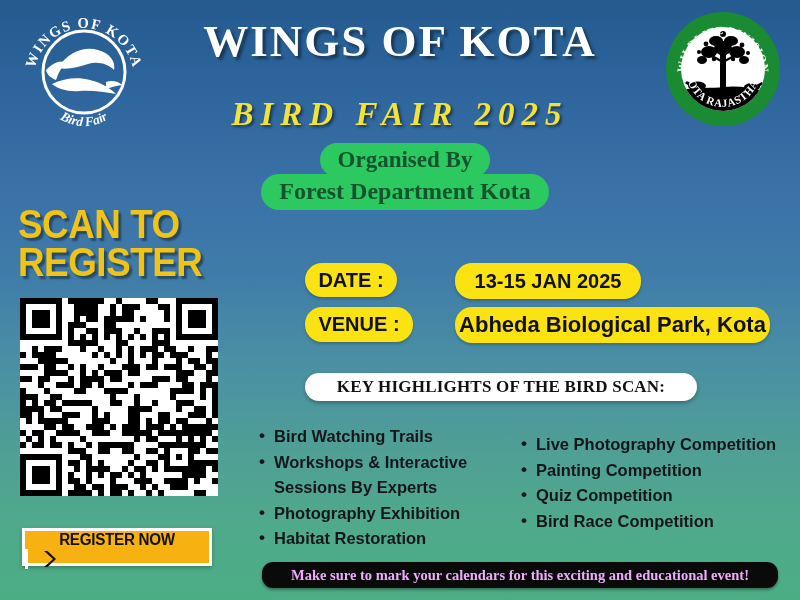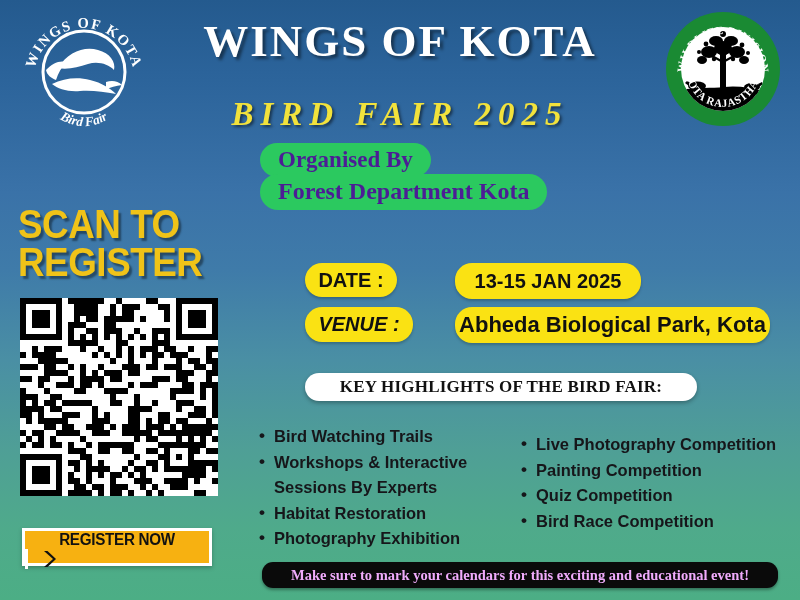--- a/index.html
+++ b/index.html
@@ -60,23 +60,24 @@
     letter-spacing: 7px;
     color: #f2e23c;
     text-shadow: 2px 2px 3px rgba(0,0,0,0.5);
     margin-top: 20px;
   }
   
   .organised {
     position: absolute;
     left: 260px; top: 143px;
     width: 290px;
-    font-family: "Liberation Serif", serif;
-    font-weight: bold;
-    color: #4c1d95;
+    text-align: center;
+    font-family: "Liberation Serif", serif;
+    font-weight: bold;
+    color: #14532d;
     line-height: 1.28;
   }
   .organised span {
     display: inline-block;
     background: #2bc95f;
     padding: 2px 18px 3px 18px;
     border-radius: 22px;
   }
   .org-line1 { font-size: 23px; }
   .org-line2 { font-size: 24px; margin-top: -3px; }
@@ -146,21 +147,21 @@
     align-items: center;
     justify-content: center;
     font-family: "Liberation Sans", sans-serif;
     font-weight: bold;
     color: #111;
     box-shadow: 0 2px 3px rgba(0,0,0,0.22);
     white-space: nowrap;
   }
   .pill-date-label  { left: 305px; top: 263px; width: 92px;  height: 34px; font-size: 20px; }
   .pill-date-value  { left: 455px; top: 263px; width: 186px; height: 36px; font-size: 20px; }
-  .pill-venue-label { left: 305px; top: 307px; width: 108px; height: 35px; font-size: 20px; font-style: italic; }
+  .pill-venue-label { left: 305px; top: 307px; width: 108px; height: 35px; font-size: 20px; }
   .pill-venue-value { left: 455px; top: 307px; width: 315px; height: 36px; font-size: 22px; }
   
   .highlights-head {
     position: absolute;
     left: 305px; top: 373px;
     width: 392px; height: 28px;
     background: #ffffff;
     border-radius: 14px;
     display: flex;
     align-items: center;
@@ -325,27 +326,27 @@
         <path d="M5 2 L14 10 L5 18 L8.5 18 L17 10 L8.5 2 Z" fill="#111"></path>
       </svg>
     </div>
   </div>
 
   <div class="pill pill-date-label">DATE :</div>
   <div class="pill pill-date-value">13-15 JAN 2025</div>
   <div class="pill pill-venue-label">VENUE :</div>
   <div class="pill pill-venue-value">Abheda Biological Park, Kota</div>
 
-  <div class="highlights-head">KEY HIGHLIGHTS OF THE BIRD FAIR:</div>
+  <div class="highlights-head">KEY HIGHLIGHTS OF THE BIRD SCAN:</div>
 
   <ul class="bullets bullets-left" id="bullets-left">
       <li>Bird Watching Trails</li>
       <li>Workshops &amp; Interactive Sessions By Experts</li>
+      <li>Photography Exhibition</li>
       <li>Habitat Restoration</li>
-      <li>Photography Exhibition</li>
     </ul>
   <ul class="bullets bullets-right" id="bullets-right">
       <li>Live Photography Competition</li>
       <li>Painting Competition</li>
       <li>Quiz Competition</li>
       <li>Bird Race Competition</li>
     </ul>
 
   <div class="bottom-banner">Make sure to mark your calendars for this exciting and educational event!</div>
 

